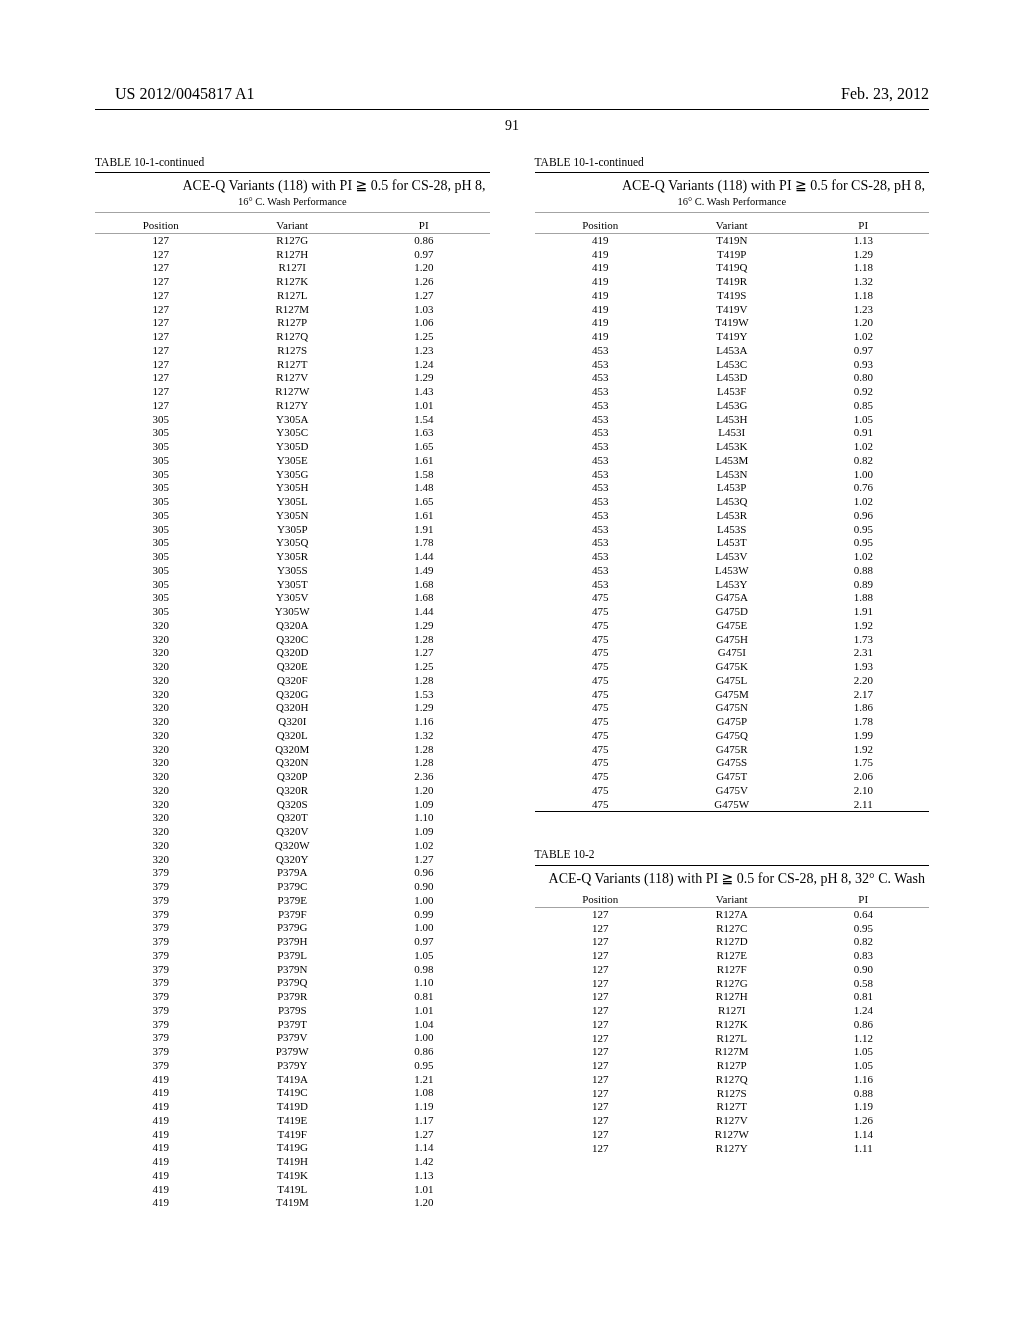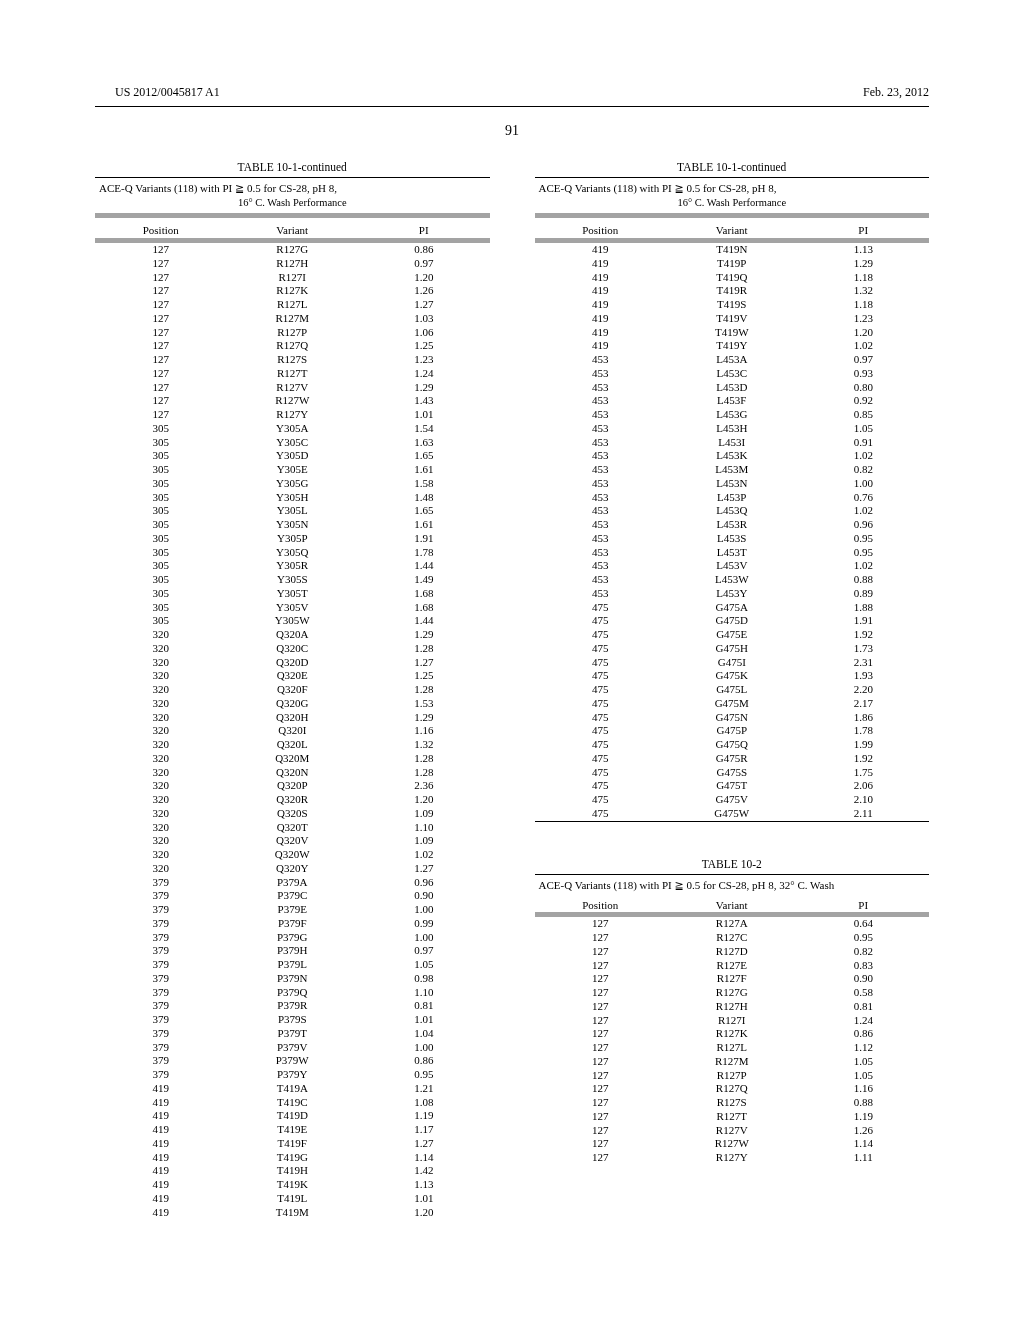--- a/index.html
+++ b/index.html
@@ -11,33 +11,33 @@
     padding: 0;
     width: 1024px;
     height: 1320px;
     position: relative;
     background: #fff;
   }
   .header {
     display: flex;
     justify-content: space-between;
     padding: 85px 95px 0 115px;
-    font-size: 12px;
+    font-size: 16px;
   }
   .header .left { text-align: left; }
   .header .right { }
   .hr-top {
     border: none;
     border-top: 1.5px solid #000;
     margin: 6px 95px 0 95px;
   }
   .page-number {
     text-align: center;
     font-size: 14px;
-    margin-top: 16px;
+    margin-top: 8px;
     margin-bottom: 18px;
   }
   .columns {
     display: flex;
     padding: 0 95px 0 95px;
     gap: 45px;
   }
   .col {
     flex: 1;
     min-width: 0;
@@ -47,40 +47,40 @@
     width: 100%;
     font-size: 11px;
     line-height: 1.25;
   }
   table.data th, table.data td {
     padding: 0 4px;
     text-align: center;
     font-weight: normal;
   }
   table.data .title-row td {
-    text-align: center;
+    text-align: left;
     font-size: 11.5px;
     padding: 3px 0 3px 0;
   }
   table.data .caption-row td {
-    text-align: left;
-    font-size: 11px;
+    text-align: right;
+    font-size: 14px;
     padding-top: 4px;
     margin-top: 28px;
   }
   table.data .caption-row2 td {
     text-align: center;
     font-size: 10.5px;
     padding-bottom: 4px;
   }
   table.data .head-row td {
     padding: 6px 0 0 0;
   }
   .rule-top { border-top: 1px solid #000; }
-  .rule-bot { border-bottom: 5px solid #a3a3a3; }
+  .rule-bot { border-bottom: 1px solid #a3a3a3; }
   .thick-top { border-top: 1.8px solid #000; }
 </style>
 </head>
 <body>
 
 <div class="header">
   <div class="left">US 2012/0045817 A1</div>
   <div class="right">Feb. 23, 2012</div>
 </div>
 <hr class="hr-top">

